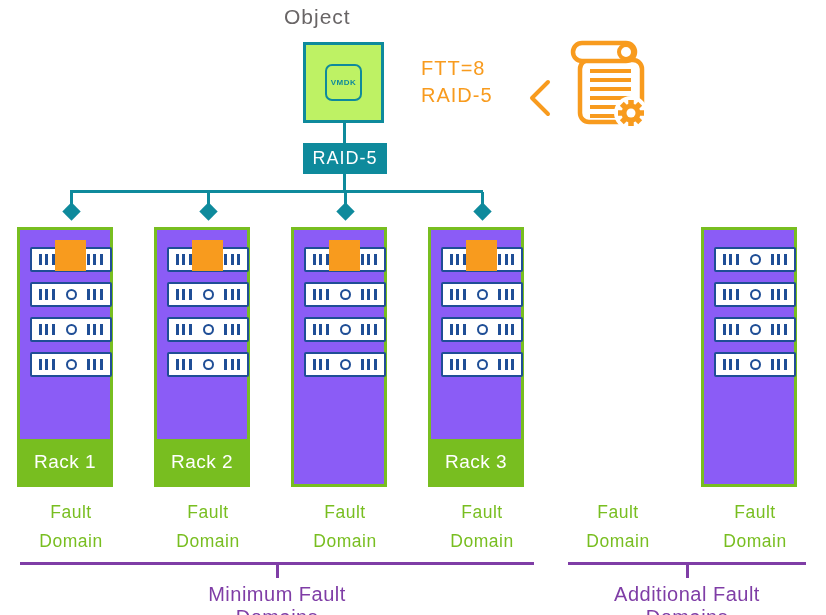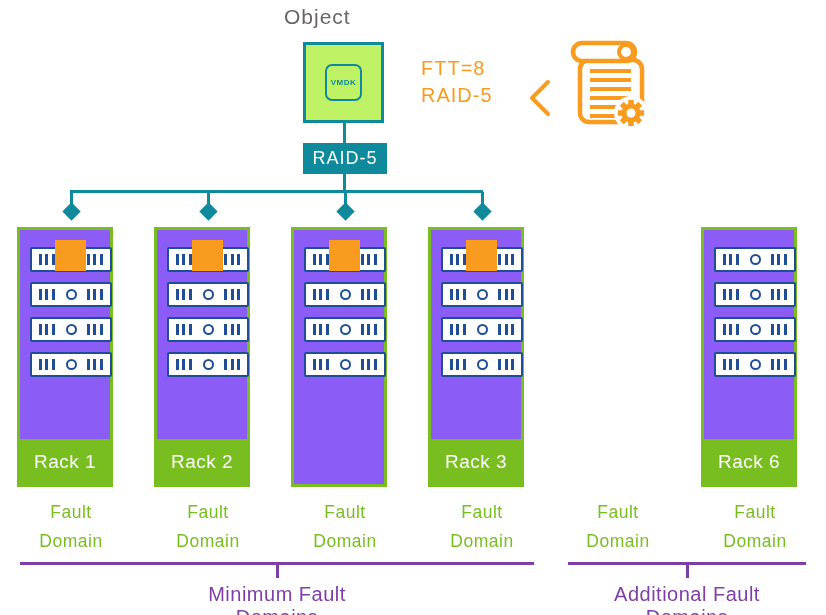--- a/index.html
+++ b/index.html
@@ -230,21 +230,20 @@
     <div class="server s3">
         <span class="vents"></span>
         <span class="ring"></span>
         <span class="vents"></span>
       </div>
     <div class="server s4">
         <span class="vents"></span>
         <span class="ring"></span>
         <span class="vents"></span>
       </div>
-    <div class="rack-label">Rack 6</div>
   </div>
 
   <div class="abs fault-label" style="left:31px">Fault Domain</div>
   <div class="abs fault-label" style="left:168px">Fault Domain</div>
   <div class="abs fault-label" style="left:305px">Fault Domain</div>
   <div class="abs fault-label" style="left:442px">Fault Domain</div>
   <div class="abs fault-label" style="left:578px">Fault Domain</div>
   <div class="abs fault-label" style="left:715px">Fault Domain</div>
 
   <div>

